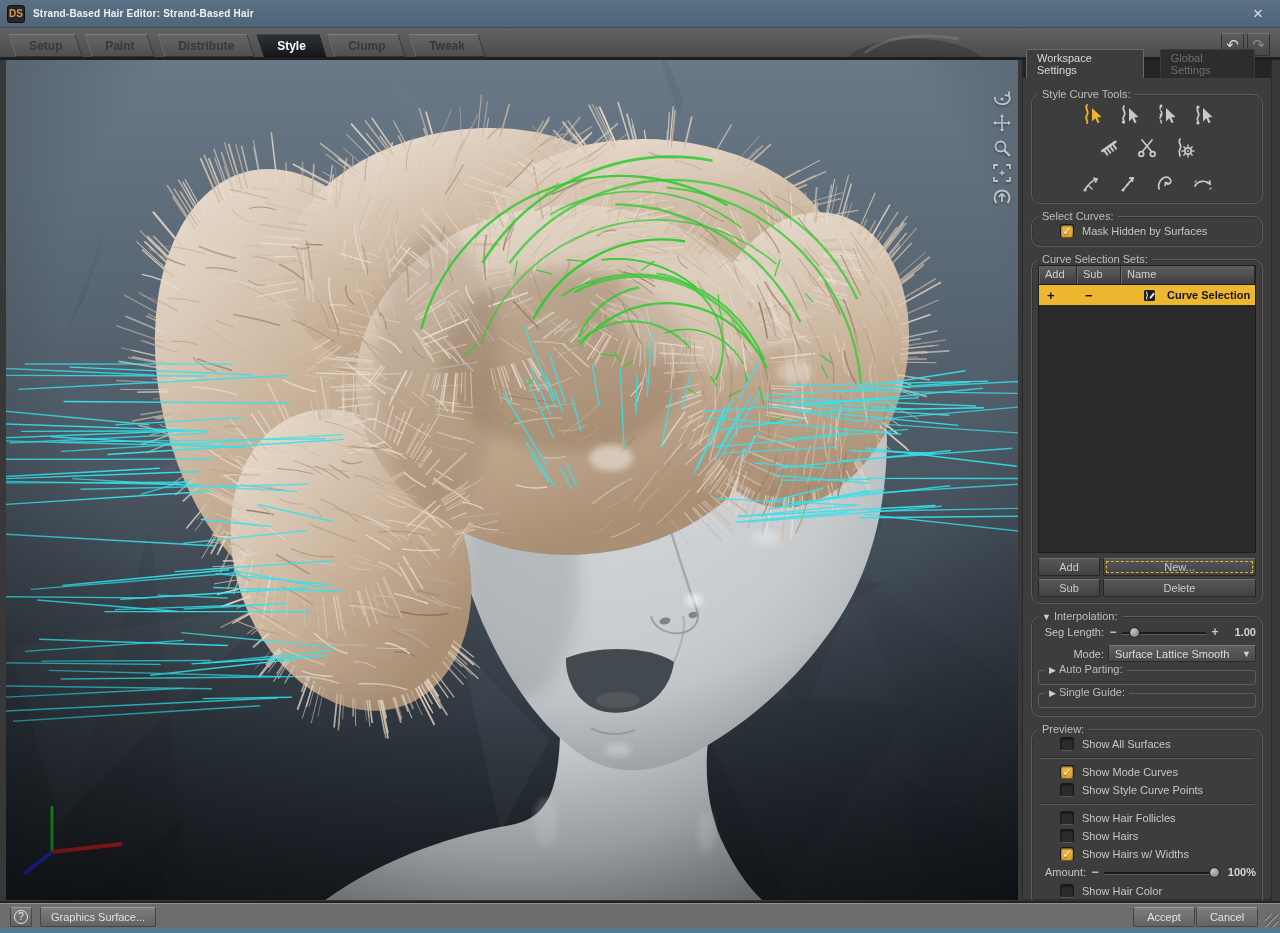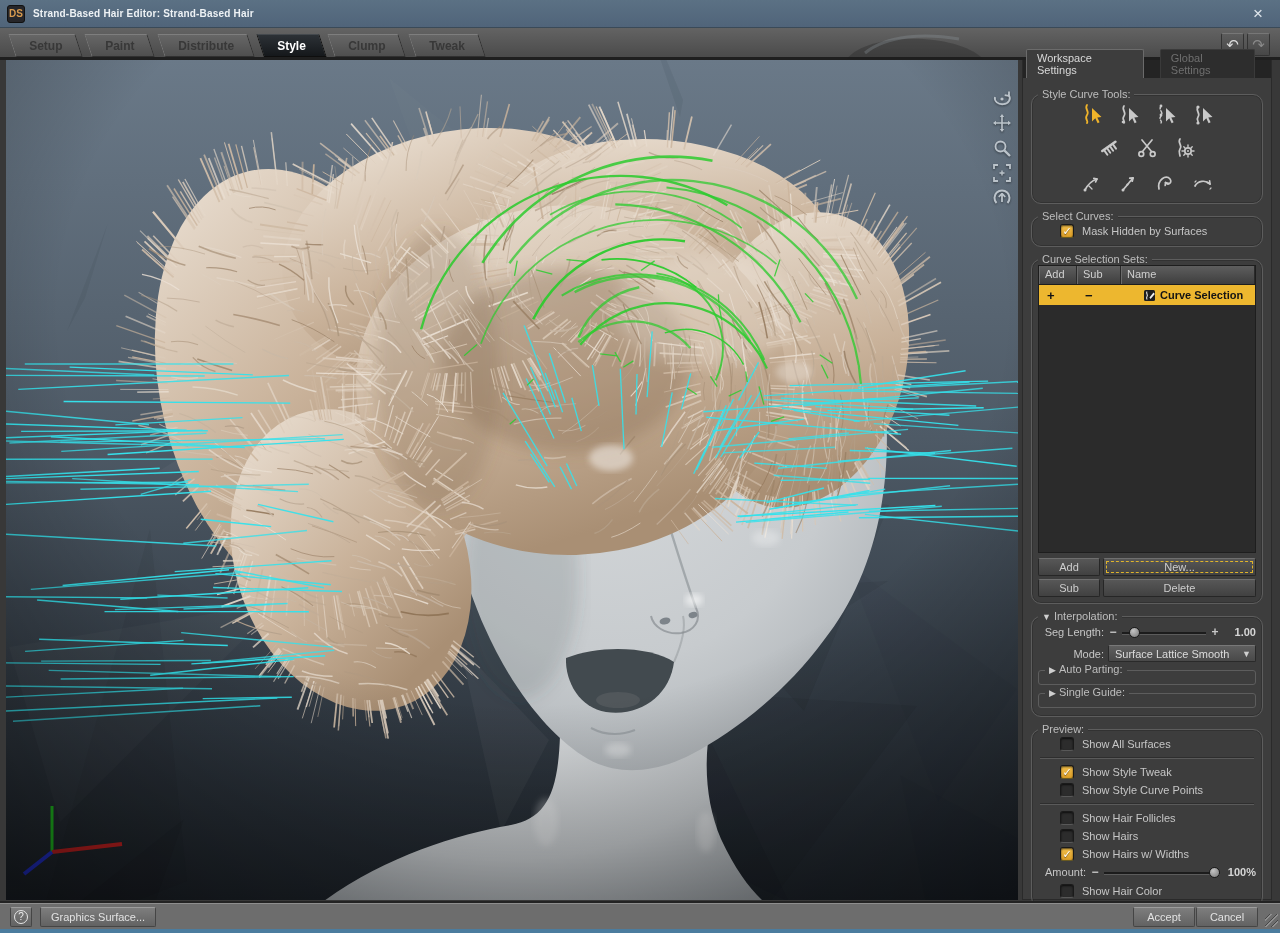--- a/index.html
+++ b/index.html
@@ -80,21 +80,21 @@
   
   .sel-table { border:1px solid #1e1e1e; background:#2b2b2b; height:288px; margin-bottom:5px; display:flex; flex-direction:column; }
   .sel-head { display:flex; height:19px; background:linear-gradient(#5e5e5e,#3e3e3e); border-bottom:1px solid #1e1e1e; }
   .sel-head > div { font-size:11px; color:#cfcfcf; padding:2px 0 0 6px; border-right:1px solid #2a2a2a;
     box-shadow:inset 1px 0 0 #6a6a6a; }
   .col-add { width:38px; } .col-sub { width:44px; } .col-name { flex:1; }
   .sel-row { display:flex; height:20px; align-items:center; background:#edb72f; color:#141414; }
   .sel-row .c { font-size:13px; font-weight:bold; }
   .sel-row .c.add { width:38px; padding-left:8px; }
   .sel-row .c.sub { width:44px; padding-left:8px; }
-  .sel-row .nm { display:flex; align-items:center; gap:4px; font-size:11px; font-weight:bold; padding-left:22px; }
+  .sel-row .nm { display:flex; align-items:center; gap:11px; font-size:11px; font-weight:bold; padding-left:22px; }
   .btn-grid { display:grid; grid-template-columns:62px 1fr; gap:3px; }
   .btn {
     height:18px; font-size:11px; color:#cdcdcd; text-align:center; line-height:16px; border-radius:2px;
     background:linear-gradient(#575757,#414141); border:1px solid #262626; border-top-color:#6f6f6f;
   }
   .btn.focused { outline:1px dashed #e0b42a; outline-offset:-4px; }
   
   .irow { display:flex; align-items:center; gap:4px; margin:3px 0 6px; font-size:11px; color:#c6c6c6; }
   .irow .lbl { width:66px; text-align:right; flex:0 0 66px; }
   .pm { color:#c8c8c8; font-weight:bold; font-size:12px; width:10px; text-align:center; }
@@ -2159,21 +2159,21 @@
 
       <div class="grp">
         <span class="grp-legend">Preview:</span>
         <div class="cbrow">
           <div class="cb">✓</div>
           <div class="cb-label">Show All Surfaces</div>
         </div>
         <div class="divider"></div>
         <div class="cbrow">
           <div class="cb on">✓</div>
-          <div class="cb-label">Show Style Tweak</div>
+          <div class="cb-label">Show Mode Curves</div>
         </div>
         <div class="cbrow">
           <div class="cb">✓</div>
           <div class="cb-label">Show Style Curve Points</div>
         </div>
         <div class="divider"></div>
         <div class="cbrow">
           <div class="cb">✓</div>
           <div class="cb-label">Show Hair Follicles</div>
         </div>

